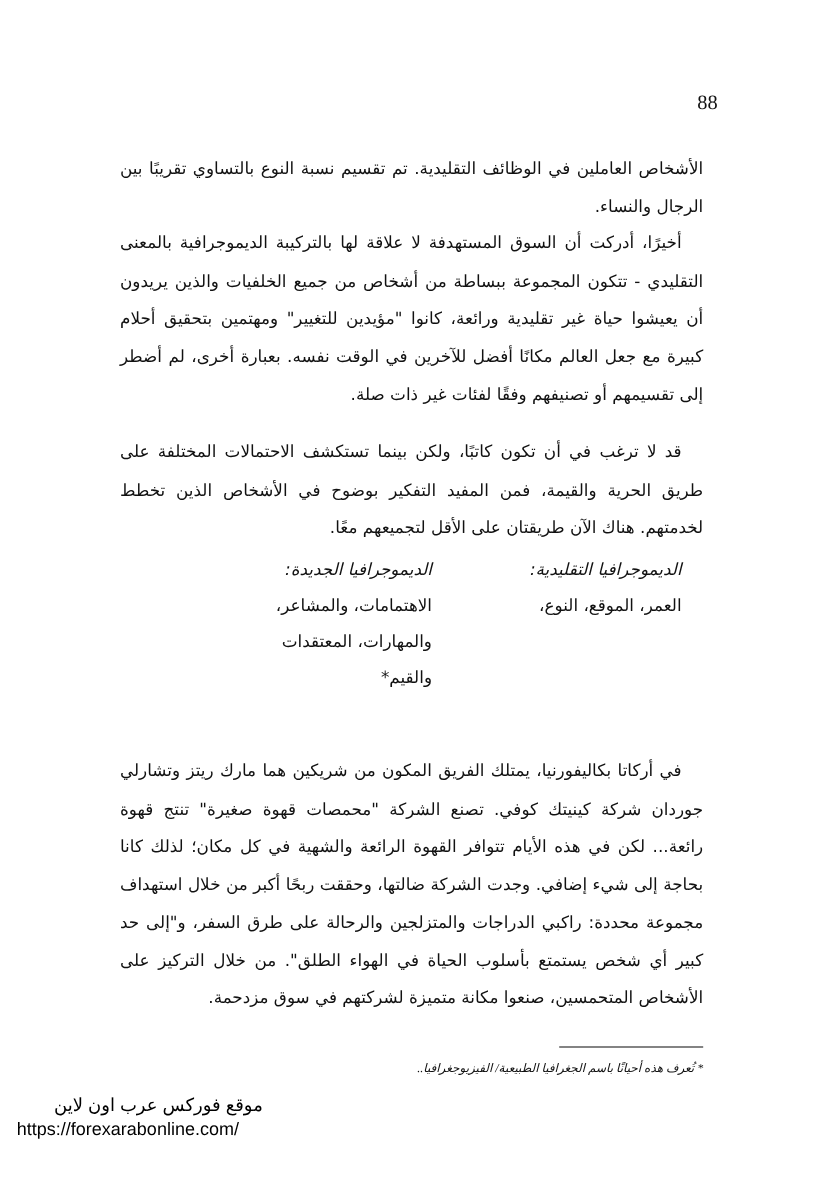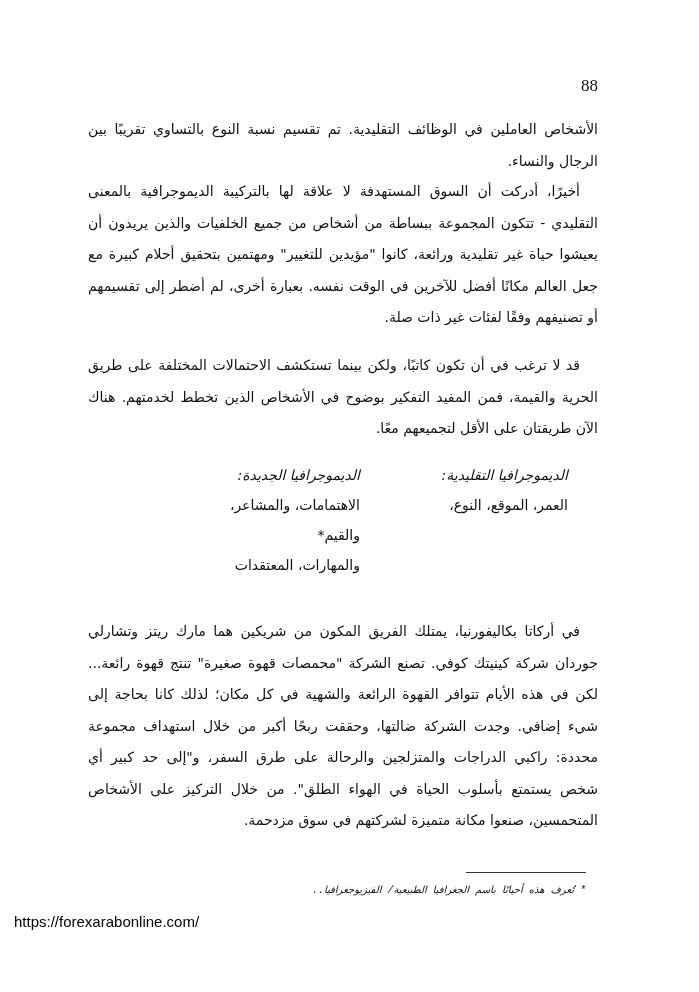--- a/index.html
+++ b/index.html
@@ -2,34 +2,34 @@
 <html><head>
   <meta charset="utf-8">
   <style>
     html, body { margin: 0; padding: 0; background: #ffffff; }
     body { width: 699px; height: 992px; position: relative; overflow: hidden; color: #111; }
     .page { position: absolute; left: 0; top: 0; width: 699px; height: 992px; }
     .running-head { position: absolute; top: 76px; left: 88px; width: 510px; height: 24px; }
     .page-number { position: absolute; right: 0; top: 0; font-family: "Liberation Serif", serif; font-size: 17px; }
     .chapter-title { position: absolute; left: 0; right: 0; text-align: center; top: 2px; font-family: "DejaVu Sans", sans-serif; font-size: 11px; font-weight: bold; direction: rtl; }
     .body-text { position: absolute; left: 88px; width: 510px; direction: rtl; font-family: "DejaVu Sans", sans-serif; font-size: 14px; line-height: 31.5px; text-align: justify; text-align-last: right; }
-    .para { margin: 0; }
+    .para { margin: 12px; }
     .para.indent { text-indent: 18px; }
     .p1 { top: 114px; }
     .p2 { top: 176px; }
     .p3 { top: 350px; }
     .demo { position: absolute; top: 460px; left: 130px; width: 450px; direction: rtl; font-family: "DejaVu Sans", sans-serif; font-size: 14px; line-height: 30px; }
     .demo-col { position: absolute; top: 0; }
     .demo-col.traditional { right: 12px; width: 180px; }
     .demo-col.new { right: 220px; width: 200px; }
     .demo-heading { font-style: italic; margin-bottom: 0; }
     .demo-item { }
     .p4 { top: 616px; }
     .footnote-rule { position: absolute; top: 872px; left: 466px; width: 120px; height: 1px; background: #333; }
-    .footnote { position: absolute; top: 884px; left: 200px; width: 386px; direction: rtl; font-family: Liberation Mono, monospace; font-size: 10px; font-style: italic; text-align: right; }
+    .footnote { position: absolute; top: 884px; left: 200px; width: 386px; direction: rtl; font-family: Liberation Serif, serif; font-size: 10px; font-style: italic; text-align: right; }
     .watermark { position: absolute; left: 14px; top: 912px; font-family: "Liberation Sans", sans-serif; font-size: 15px; color: #000; line-height: 20px; }
     .watermark .wm-ar { text-align: right; width: 205px; direction: rtl; }
   </style>
 </head>
 <body>
 
 <div class="page">
 
   <div class="running-head">
     <span class="page-number">88</span>
@@ -48,29 +48,30 @@
   </div>
 
   <div class="demo">
     <div class="demo-col traditional">
       <div class="demo-heading">الديموجرافيا التقليدية:</div>
       <div class="demo-item">العمر، الموقع، النوع،</div>
     </div>
     <div class="demo-col new">
       <div class="demo-heading">الديموجرافيا الجديدة:</div>
       <div class="demo-item">الاهتمامات، والمشاعر،</div>
+      <div class="demo-item">والمهارات، المعتقدات</div>
       <div class="demo-item">والقيم*</div>
-      <div class="demo-item">والمهارات، المعتقدات</div>
     </div>
   </div>
 
   <div class="body-text p4">
     <p class="para indent">في أركاتا بكاليفورنيا، يمتلك الفريق المكون من شريكين هما مارك ريتز وتشارلي جوردان شركة كينيتك كوفي. تصنع الشركة "محمصات قهوة صغيرة" تنتج قهوة رائعة... لكن في هذه الأيام تتوافر القهوة الرائعة والشهية في كل مكان؛ لذلك كانا بحاجة إلى شيء إضافي. وجدت الشركة ضالتها، وحققت ربحًا أكبر من خلال استهداف مجموعة محددة: راكبي الدراجات والمتزلجين والرحالة على طرق السفر، و"إلى حد كبير أي شخص يستمتع بأسلوب الحياة في الهواء الطلق". من خلال التركيز على الأشخاص المتحمسين، صنعوا مكانة متميزة لشركتهم في سوق مزدحمة.</p>
   </div>
 
   <div class="footnote-rule"></div>
   <div class="footnote">* تُعرف هذه أحيانًا باسم الجغرافيا الطبيعية/ الفيزيوجغرافيا..</div>
 
   <div class="watermark">
+    <div class="wm-ar">موقع فوركس عرب اون لاين</div>
     <div class="wm-url">https://forexarabonline.com/</div>
   </div>
 
 </div>
 
 </body></html>

